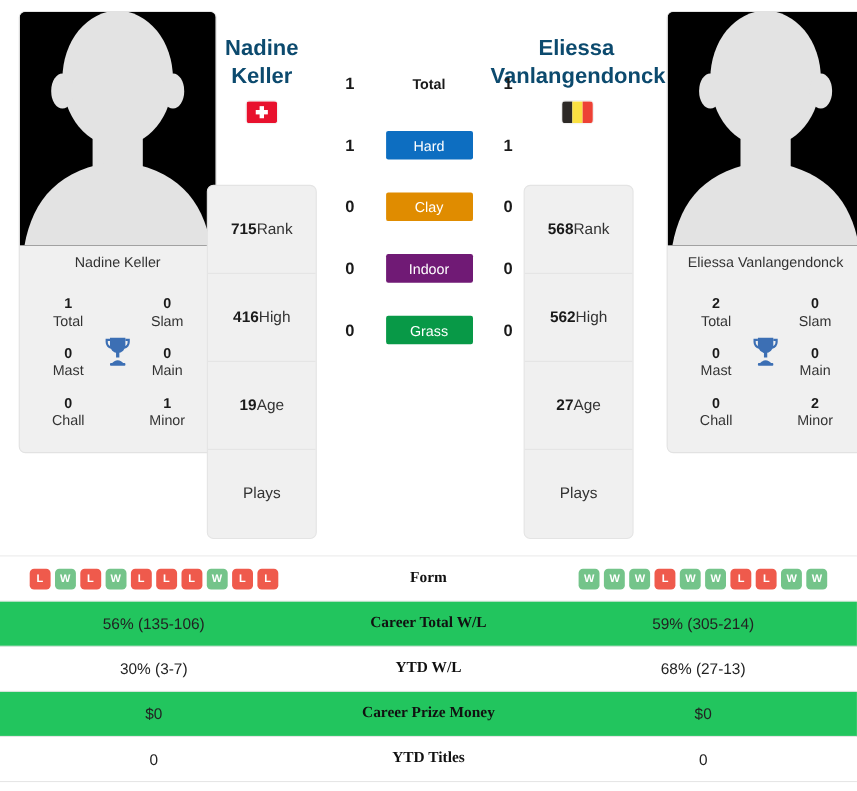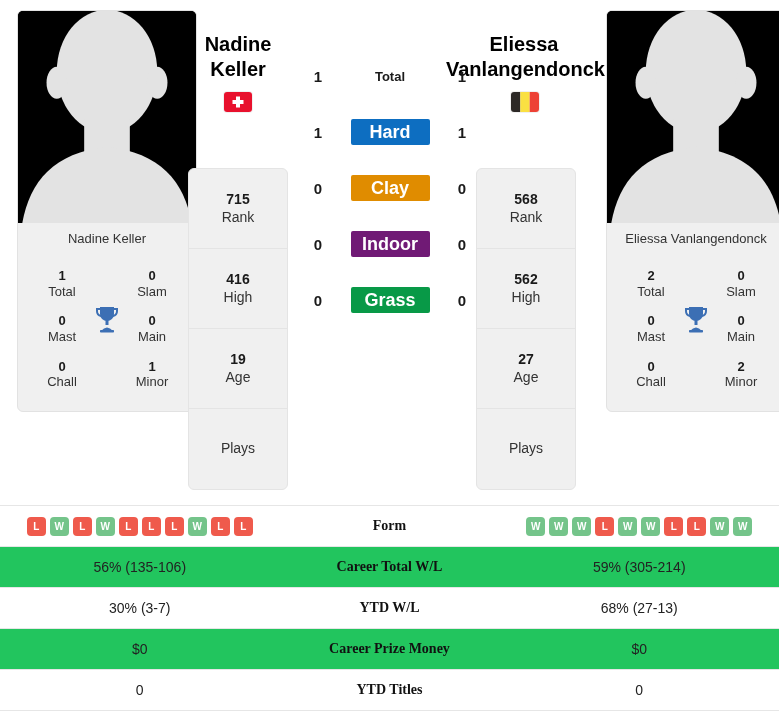--- a/index.html
+++ b/index.html
@@ -91,21 +91,20 @@
     background: #f0f0f0;
     border: 1px solid #e4e4e4;
     border-radius: 6px;
     overflow: hidden;
   }
   .inner-card.left  { left: 188px; }
   .inner-card.right { left: 476px; }
   .inner-item {
     height: 80px;
     display: flex;
-    flex-direction: column;
     align-items: center;
     justify-content: center;
     border-bottom: 1px solid #e4e4e4;
     line-height: 1.25;
   }
   .inner-item:last-child { border-bottom: none; }
   .inner-val {
     font-size: 14px;
     font-weight: bold;
     color: #1a1a1a;
@@ -113,21 +112,21 @@
   .inner-lbl {
     font-size: 14px;
     color: #333333;
   }
 
   
   .pname {
     position: absolute;
     font-size: 20px;
     font-weight: bold;
-    color: #000000;
+    color: #0c4a6e;
     text-align: center;
     line-height: 1.25;
   }
   .pname.left  { left: 182px; top: 32px; width: 112px; }
   .pname.right { left: 446px; top: 32px; width: 156px; }
 
   .flag {
     position: absolute;
     width: 28px;
     height: 20px;
@@ -165,22 +164,22 @@
   }
   .h2h-score.l { left: 6px; }
   .h2h-score.r { right: 6px; }
   .h2h-bar {
     width: 79px;
     height: 26px;
     border-radius: 2px;
     display: flex;
     align-items: center;
     justify-content: center;
-    font-size: 18px;
-    font-weight: bold;
+    font-size: 13px;
+    font-weight: normal;
     color: #ffffff;
   }
   .h2h-bar.plain {
     background: transparent;
     color: #1a1a1a;
     font-weight: bold;
     font-size: 13px;
   }
 
   

